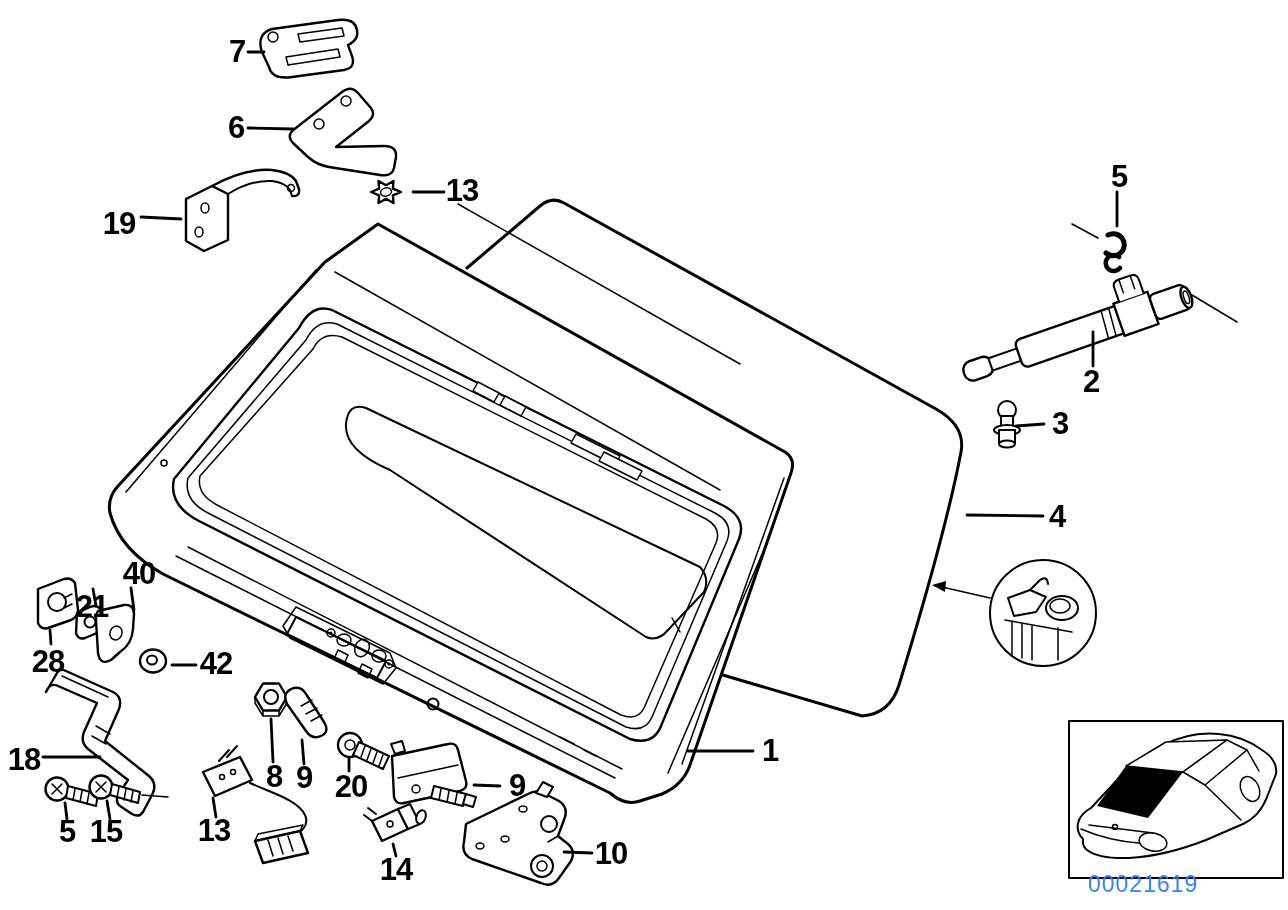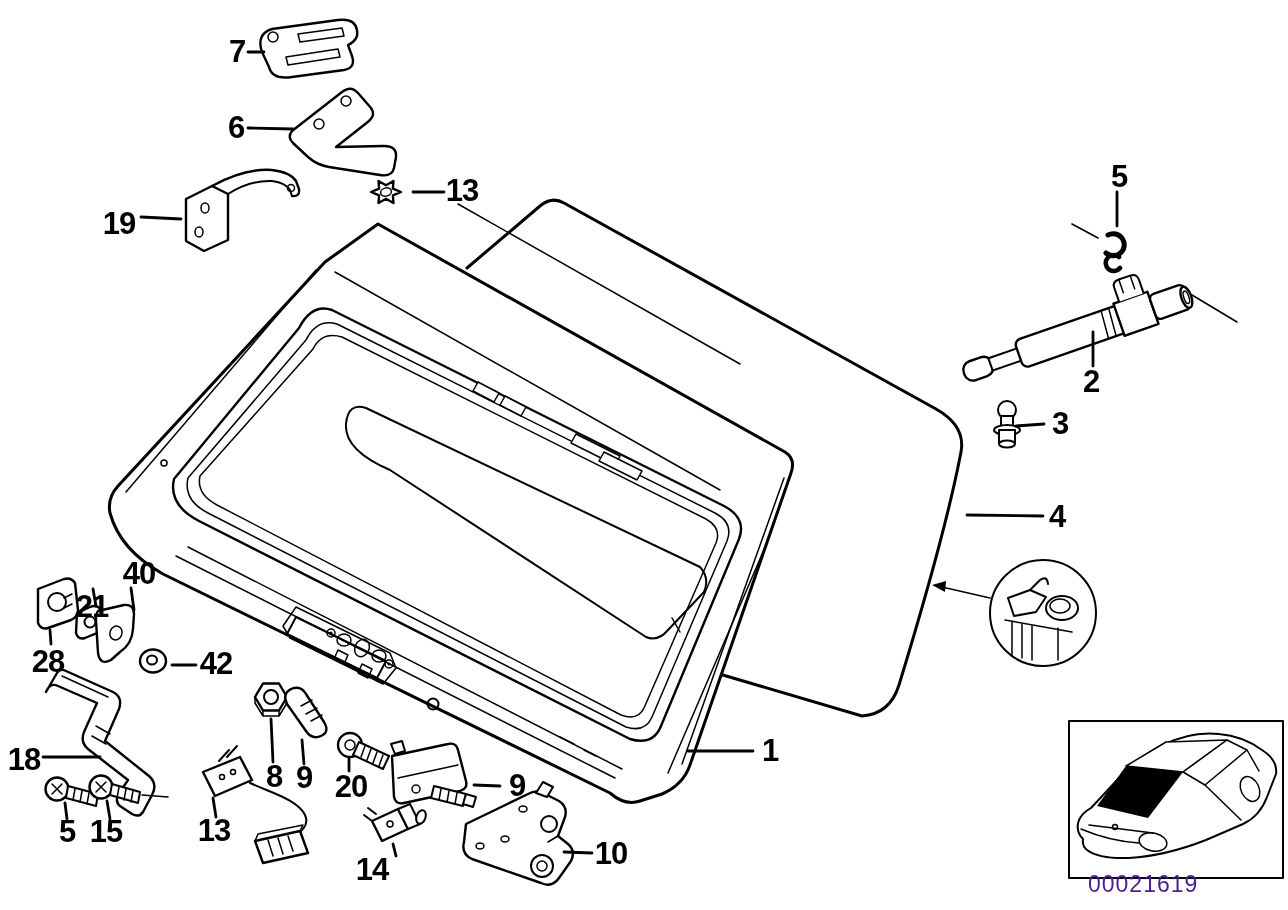--- a/index.html
+++ b/index.html
@@ -3,21 +3,21 @@
 <meta charset="utf-8">
 <style>
   html,body{margin:0;padding:0;background:#fff;}
   .stage{position:relative;width:1288px;height:910px;background:#fff;overflow:hidden;
          font-family:"Liberation Sans",sans-serif;}
   .stage svg{position:absolute;left:0;top:0;}
   .callout{position:absolute;transform:translate(-50%,-50%);
            font:700 31px "Liberation Sans",sans-serif;color:#000;letter-spacing:-1px;
            cursor:pointer;user-select:none;white-space:nowrap;}
   .image-id{position:absolute;left:1088px;top:871px;width:120px;
-            font:400 23px "Liberation Sans",sans-serif;color:#4c1d95;letter-spacing:1px;}
+            font:400 23px "Liberation Sans",sans-serif;color:#3b82f6;letter-spacing:1px;}
   
   .ln{stroke:#000;fill:none;stroke-linecap:round;stroke-linejoin:round;}
   .fw{fill:#fff;}
   .fb{fill:#000;}
   .s3{stroke-width:3;}
   .s25{stroke-width:2.4;}
   .s2{stroke-width:2;}
   .s15{stroke-width:1.5;}
 </style>
 </head>
@@ -294,21 +294,21 @@
   <div class="callout" style="left:1057px;top:517px">4</div>
   <div class="callout" style="left:1119px;top:177px">5</div>
   <div class="callout" style="left:236px;top:128px">6</div>
   <div class="callout" style="left:237px;top:52px">7</div>
   <div class="callout" style="left:274px;top:777px">8</div>
   <div class="callout" style="left:304px;top:778px">9</div>
   <div class="callout" style="left:611px;top:854px">10</div>
   <div class="callout" style="left:517px;top:786px">9</div>
   <div class="callout" style="left:351px;top:787px">20</div>
   <div class="callout" style="left:214px;top:831px">13</div>
-  <div class="callout" style="left:372px;top:870px">14</div>
+  <div class="callout" style="left:396px;top:870px">14</div>
   <div class="callout" style="left:106px;top:832px">15</div>
   <div class="callout" style="left:67px;top:832px">5</div>
   <div class="callout" style="left:462px;top:191px">13</div>
   <div class="callout" style="left:24px;top:760px">18</div>
   <div class="callout" style="left:119px;top:224px">19</div>
   <div class="callout" style="left:139px;top:574px">40</div>
   <div class="callout" style="left:92px;top:607px">21</div>
   <div class="callout" style="left:48px;top:662px">28</div>
   <div class="callout" style="left:216px;top:664px">42</div>
 

